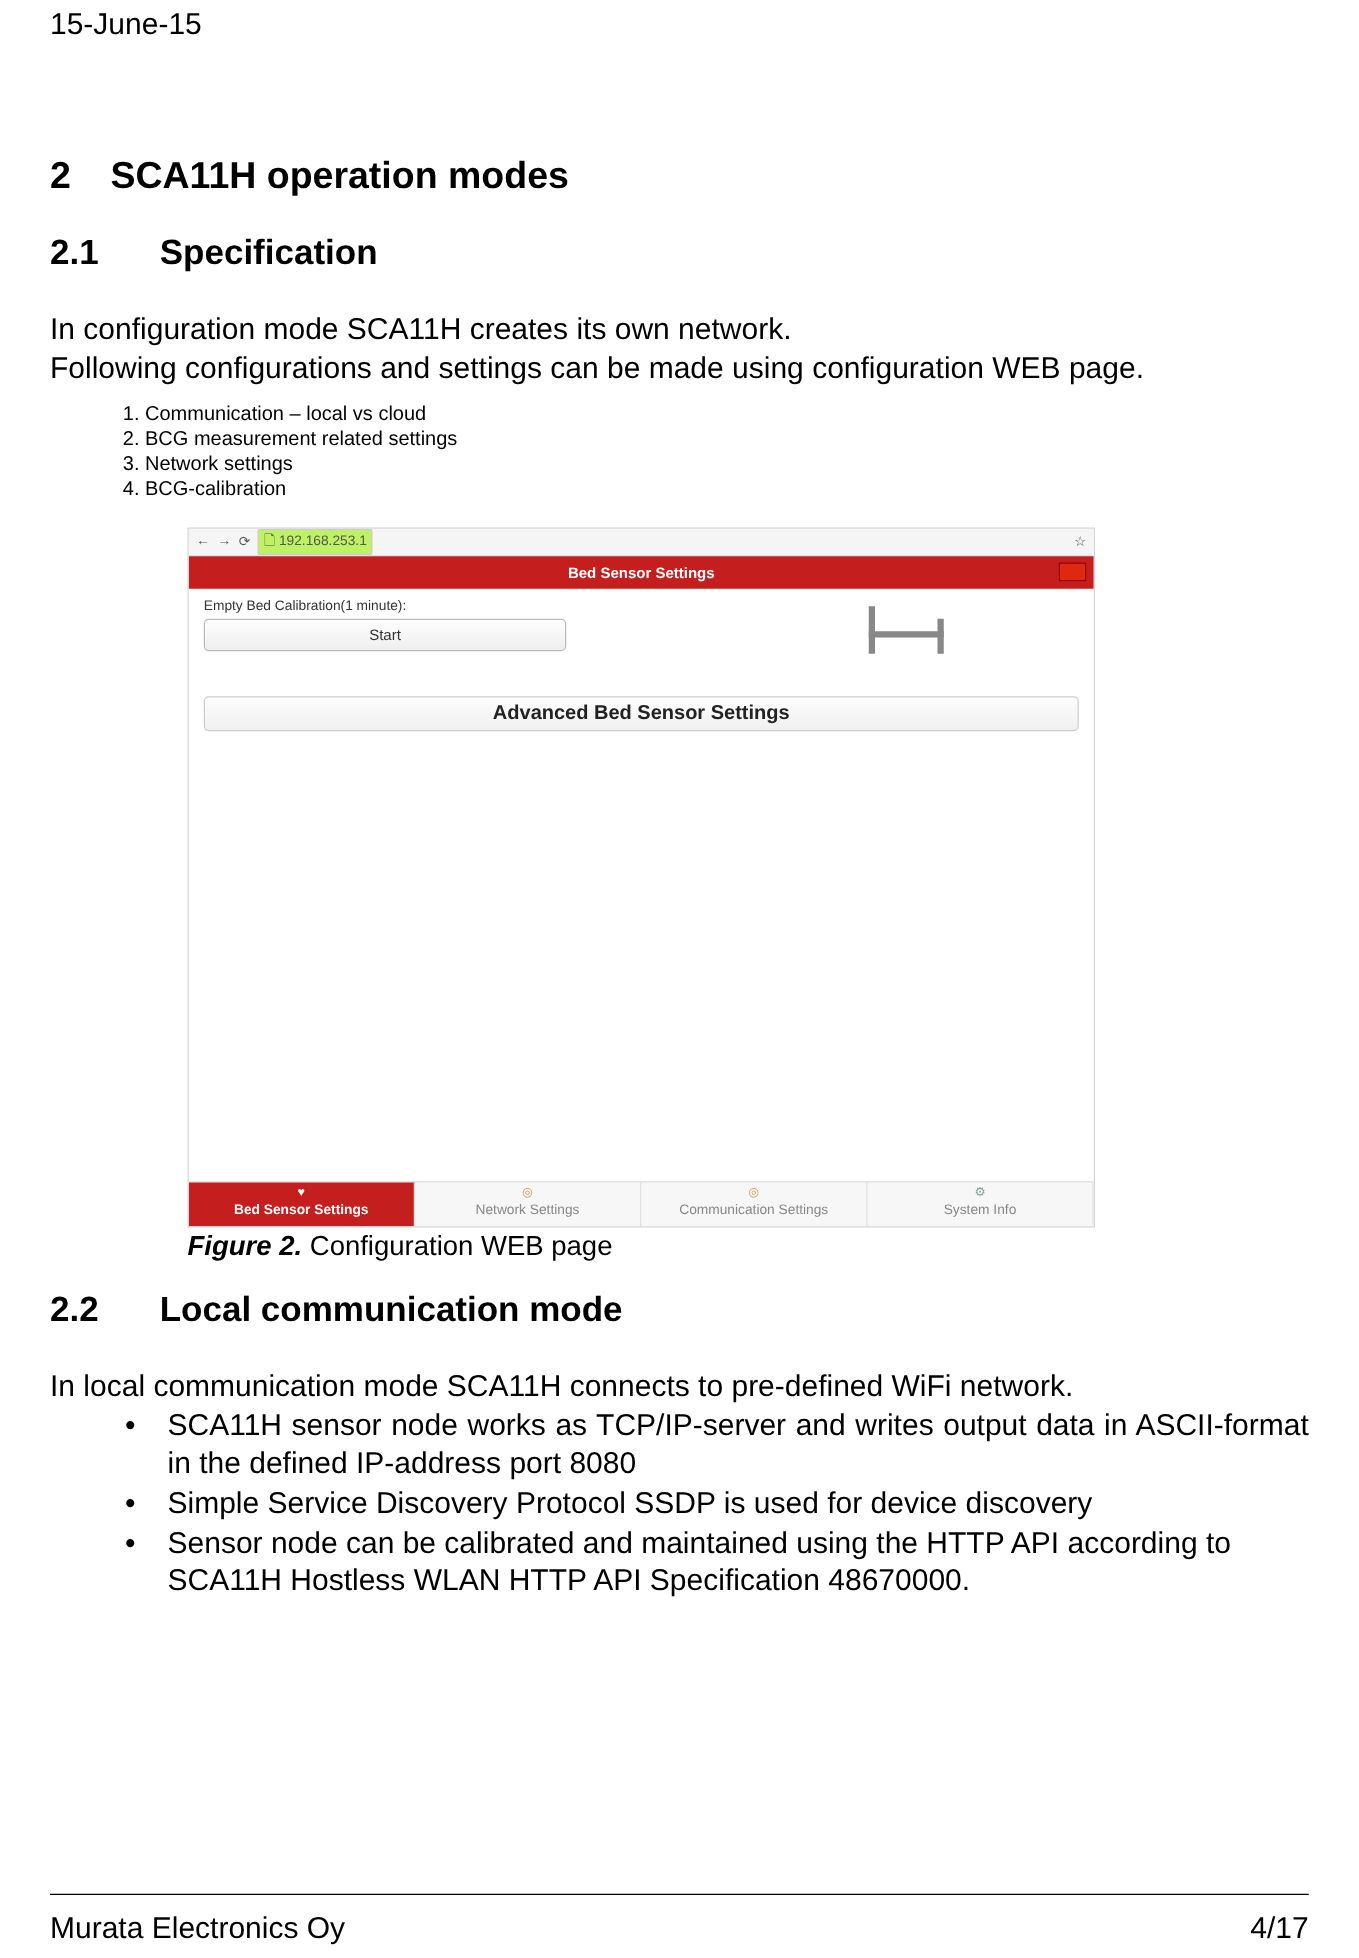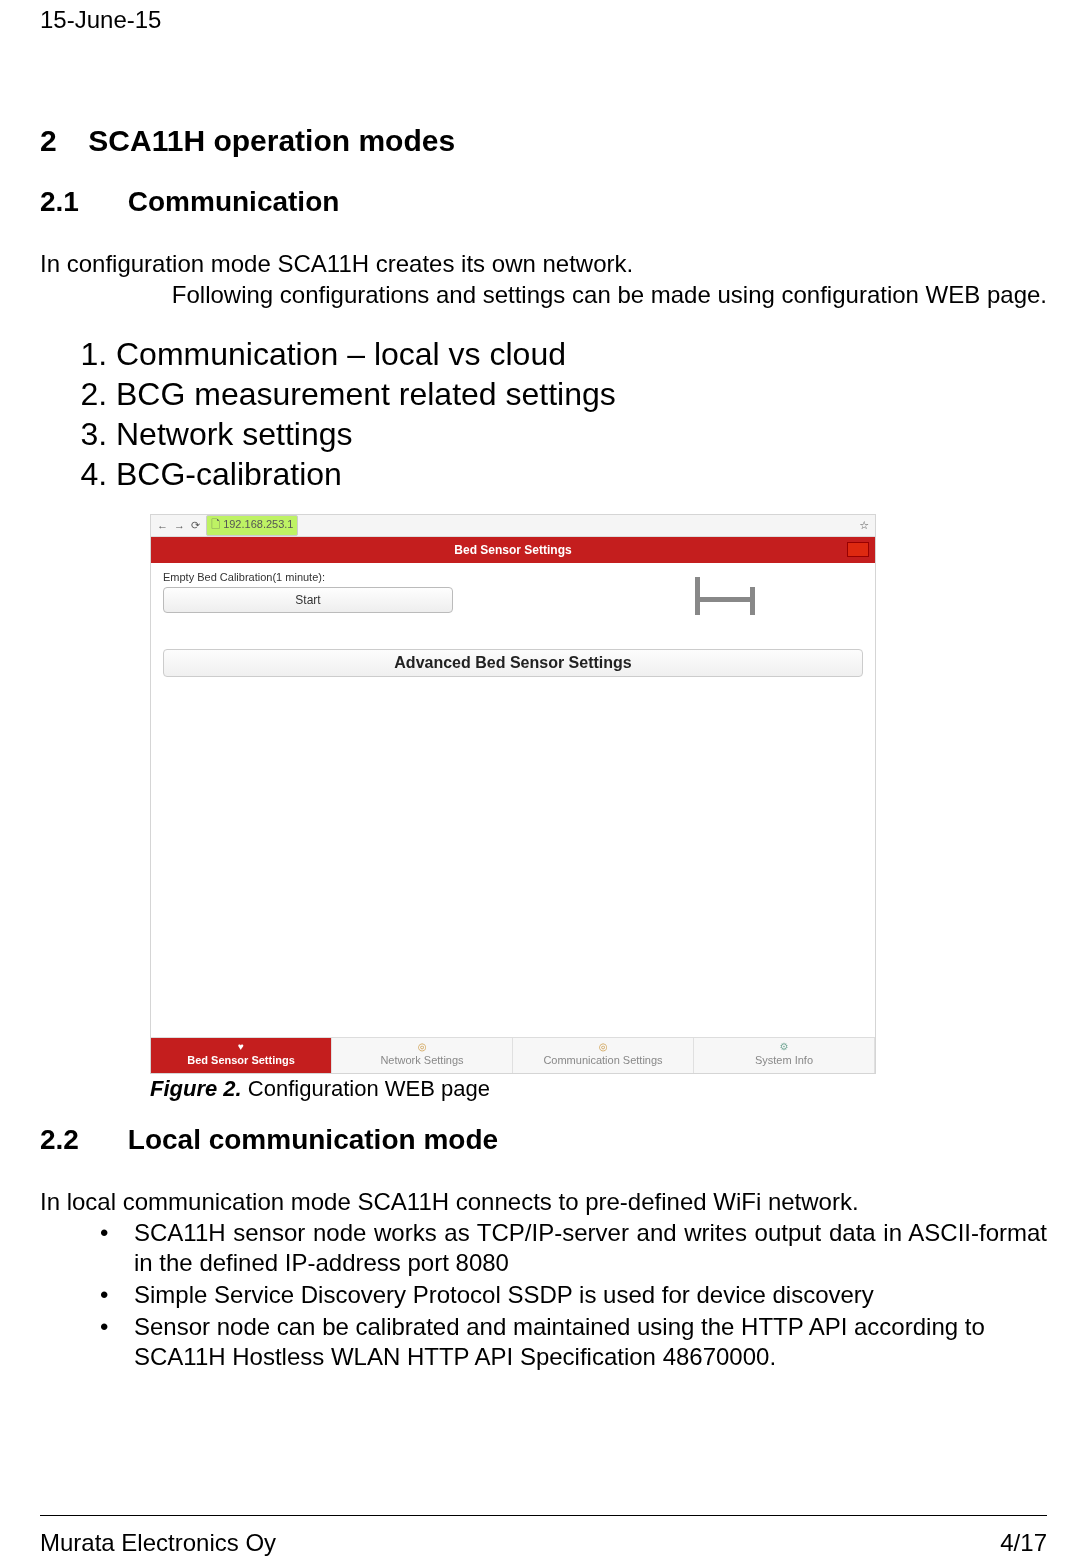--- a/index.html
+++ b/index.html
@@ -32,23 +32,23 @@
       font-weight: bold;
       margin-bottom: 32px;
       margin-top: 10px;
     }
     h2.subsection .num { display: inline-block; width: 80px; }
     p.body {
       font-size: 24px;
       line-height: 1.2;
       margin-bottom: 2px;
     }
-    p.body.last { margin-bottom: 24px; text-align: right; }
+    p.body.last { margin-bottom: 12px; }
     ol.main-list {
-      font-size: 32px;
+      font-size: 16px;
       margin-left: 76px;
       margin-bottom: 20px;
       line-height: 1.25;
     }
     ul.bullet-list {
       font-size: 24px;
       margin-left: 60px;
       line-height: 1.25;
       list-style: none;
     }
@@ -221,21 +221,21 @@
 
 <div class="content">
 
   <h1 class="section">
     <span class="num">2</span>
     <span>SCA11H operation modes</span>
   </h1>
 
   <h2 class="subsection">
     <span class="num">2.1</span>
-    <span>Communication</span>
+    <span>Specification</span>
   </h2>
 
   <p class="body">In configuration mode SCA11H creates its own network.</p>
   <p class="body last">Following configurations and settings can be made using configuration WEB page.</p>
 
   <ol class="main-list">
     <li>Communication – local vs cloud</li>
     <li>BCG measurement related settings</li>
     <li>Network settings</li>
     <li>BCG-calibration</li>

